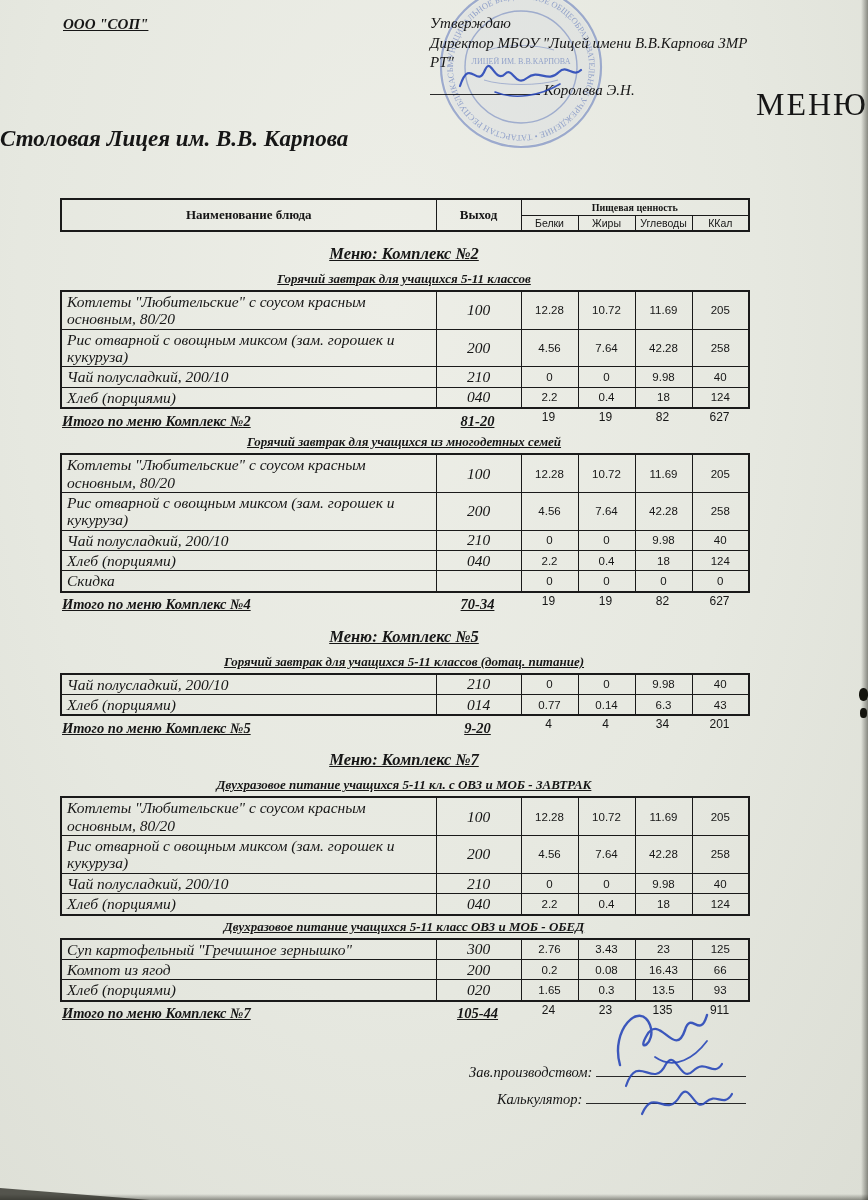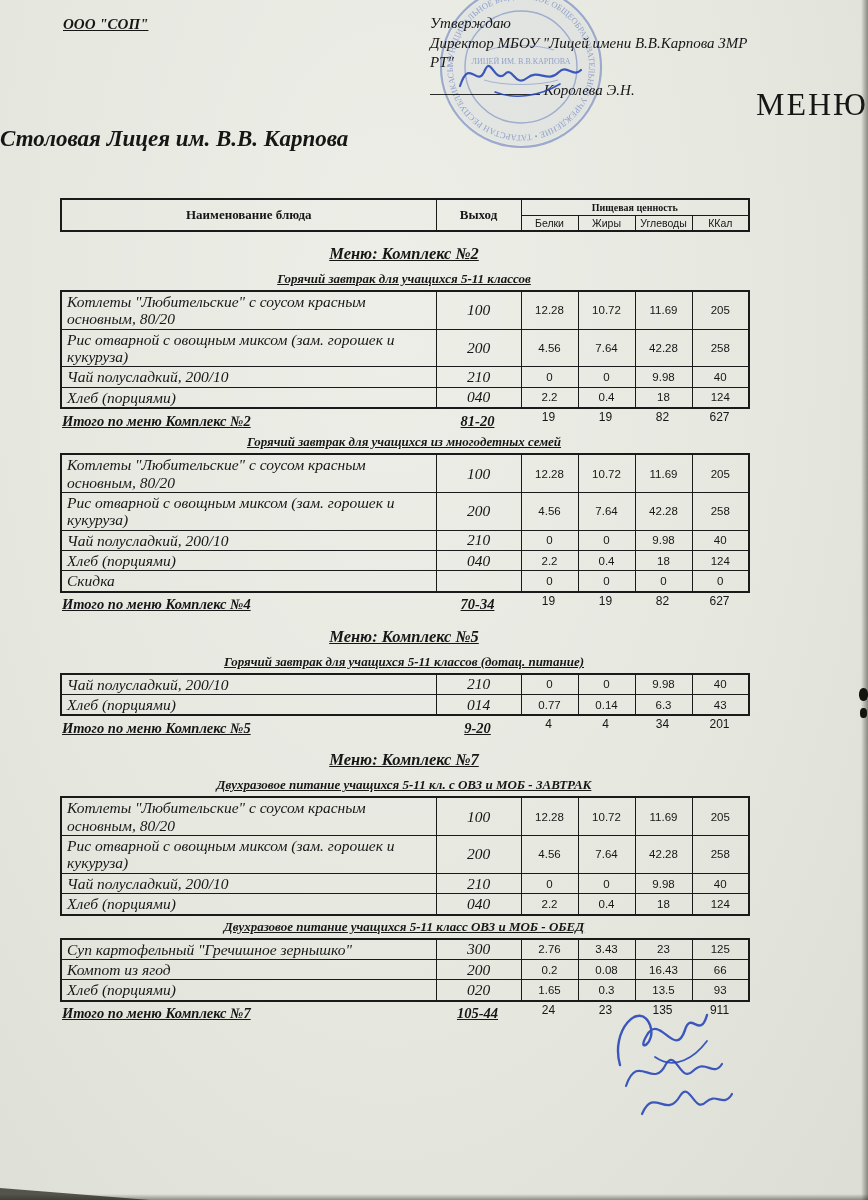--- a/index.html
+++ b/index.html
@@ -411,20 +411,30 @@
           </div>
         </div>
       </div>
   </div>
 
   <svg class="sig" style="left:605px; top:995px;" width="115" height="78" viewBox="0 0 115 78">
     <path d="M15,70 C5,35 35,5 45,30 C52,48 30,60 42,40 C55,18 70,65 80,35 C86,15 95,45 102,20" stroke-width="2.4"></path>
     <path d="M50,62 C70,76 90,62 102,46" stroke-width="1.8"></path>
   </svg>
 
+  <div class="footer">
+    <div class="frow">
+      <span>Зав.производством:</span>
+      <span class="u-line w150"></span>
+    </div>
+    <div class="frow">
+      <span>Калькулятор:</span>
+      <span class="u-line w160"></span>
+    </div>
+  </div>
 
   <svg class="sig" style="left:618px; top:1046px;" width="110" height="48" viewBox="0 0 110 48">
     <path d="M8,40 C20,5 35,45 48,18 C58,2 62,38 75,25 C88,12 95,32 104,18" stroke-width="2.2"></path>
   </svg>
 
   <svg class="sig" style="left:636px; top:1080px;" width="100" height="42" viewBox="0 0 100 42">
     <path d="M6,34 C18,6 30,40 44,16 C54,0 58,34 70,22 C80,12 88,28 96,14" stroke-width="2.2"></path>
   </svg>
 
   <div class="edge-right"></div>

